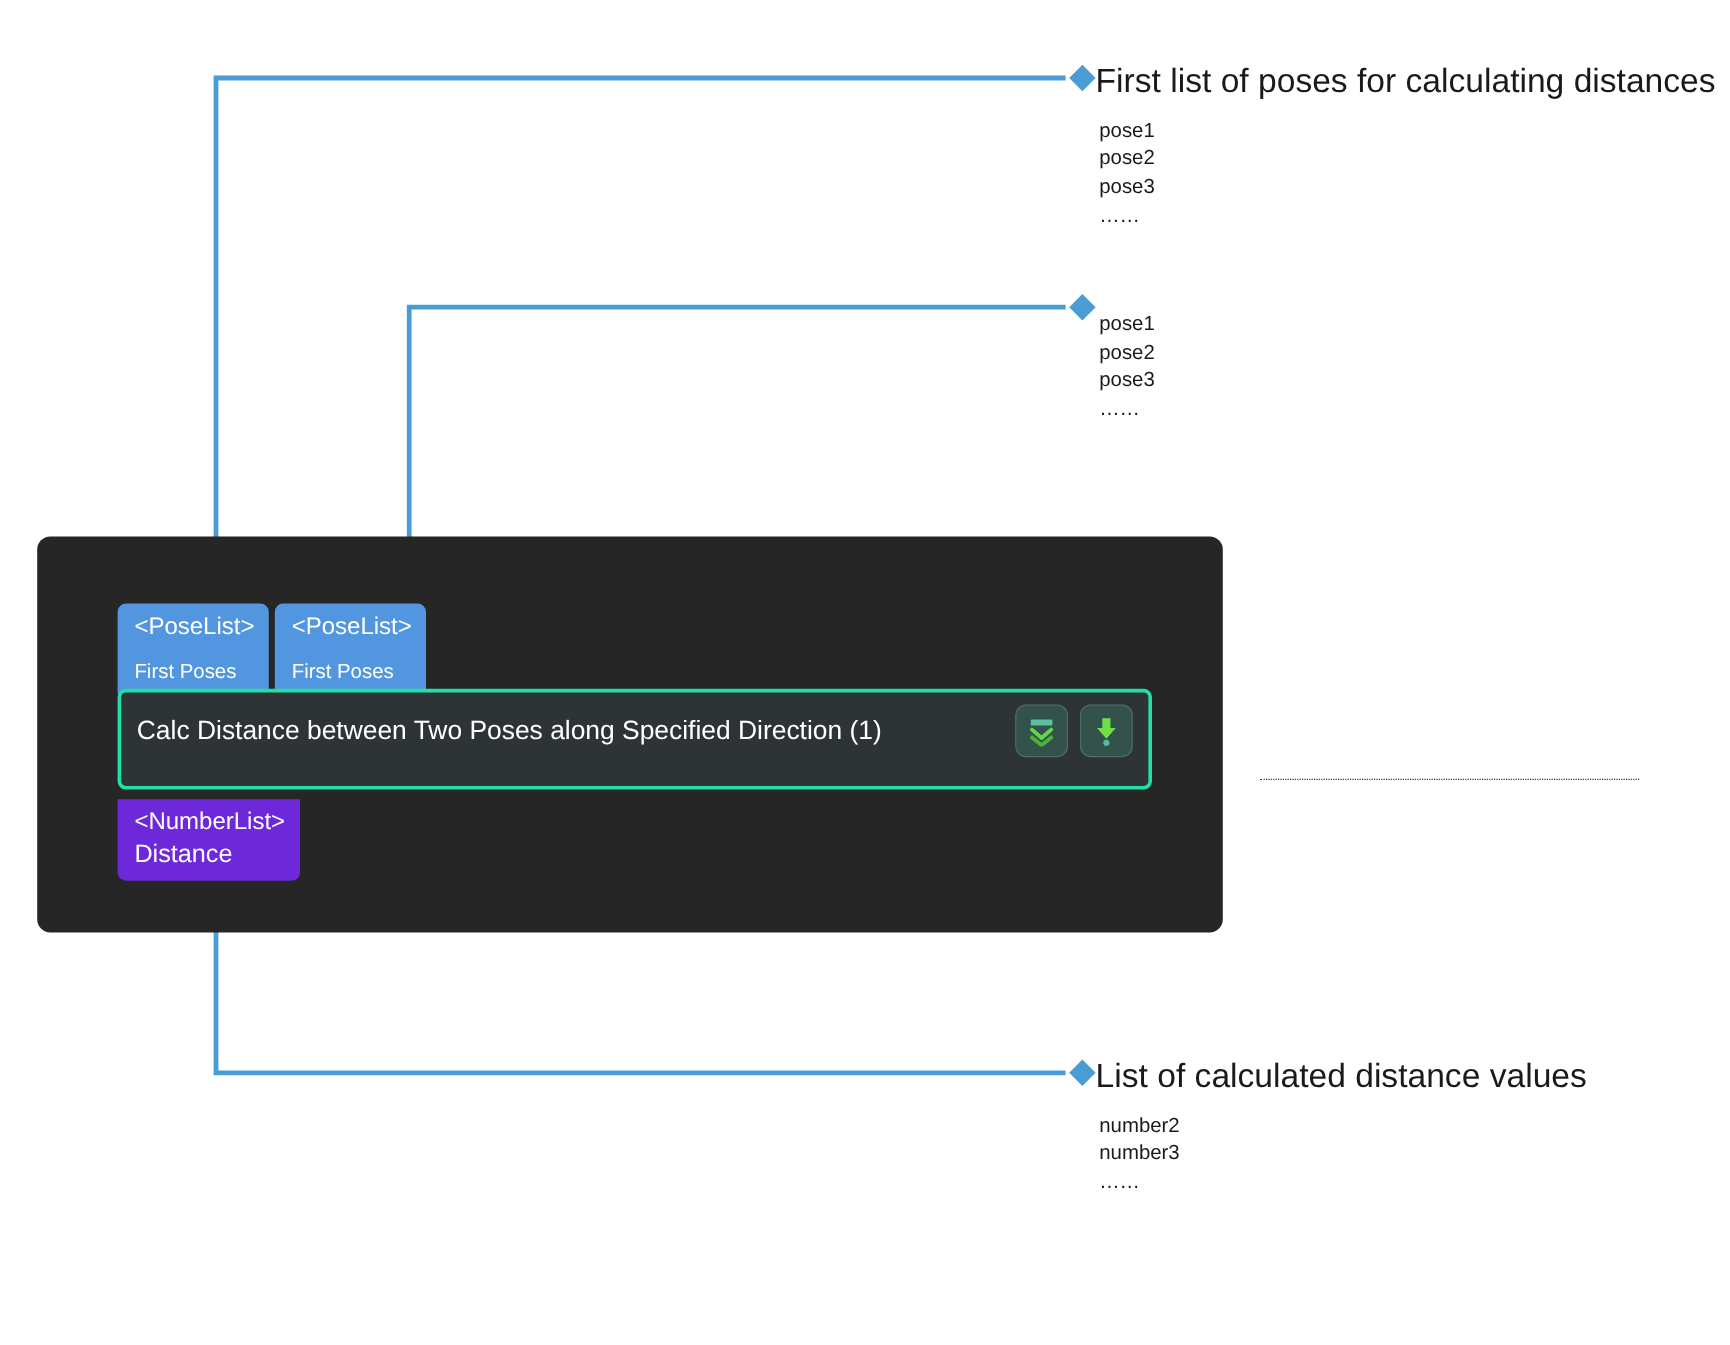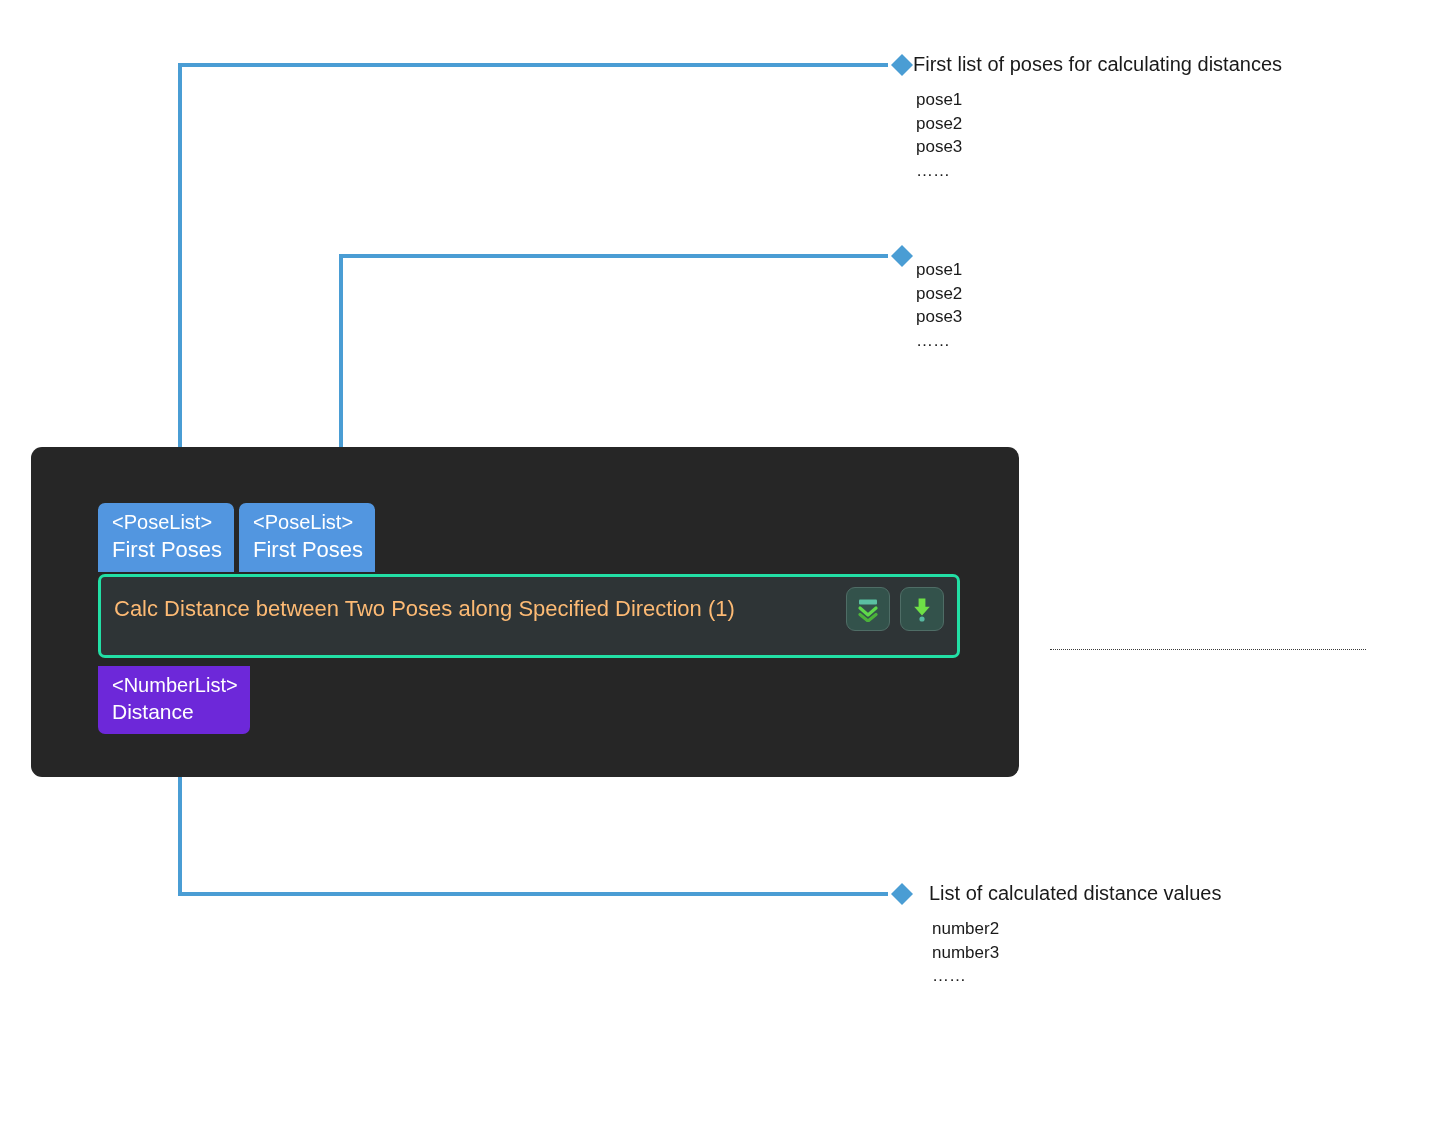--- a/index.html
+++ b/index.html
@@ -57,41 +57,42 @@
     color: #ffffff;
     line-height: 1.28;
     box-sizing: border-box;
   }
   .port-box .ptype {
     font-size: 20px;
     display: block;
     white-space: nowrap;
   }
   .port-box .pname {
-    font-size: 22px;
+    font-size: 17px;
     display: block;
     white-space: nowrap;
+    margin-top: 13px;
   }
 
   .title-bar {
     position: absolute;
     left: 67px;
     top: 127px;
     width: 862px;
     height: 84px;
     background: #2e3436;
     border: 3px solid #22dfa5;
     border-radius: 7px;
     box-sizing: border-box;
     display: flex;
     align-items: center;
     padding: 0 13px 0 13px;
   }
   .title-text {
-    color: #fdba74;
+    color: #ffffff;
     font-size: 22px;
     white-space: nowrap;
     flex: 1;
     margin-top: -14px;
   }
   .title-actions {
     display: flex;
     gap: 10px;
     align-items: center;
     margin-top: -14px;
@@ -119,39 +120,39 @@
     line-height: 1.28;
   }
   .out-port .ptype { font-size: 20px; display: block; white-space: nowrap; }
   .out-port .pname { font-size: 21px; display: block; white-space: nowrap; }
 
   
   .annotation {
     position: absolute;
   }
   .annotation .ann-title {
-    font-size: 20px;
+    font-size: 28px;
     color: #1a1a1a;
     white-space: nowrap;
     line-height: 1.1;
   }
   .annotation .ann-items {
     margin-top: 13px;
     margin-left: 3px;
   }
   .annotation .ann-item {
     font-size: 17px;
     color: #1a1a1a;
     line-height: 1.39;
     white-space: nowrap;
   }
 
   #ann-1 { left: 913px; top: 53px; }
   #ann-2 { left: 913px; top: 245px; }
-  #ann-3 { left: 913px; top: 882px; margin-left: 16px; }
+  #ann-3 { left: 913px; top: 882px; }
 
   
   .dotted-divider {
     position: absolute;
     left: 1050px;
     top: 649px;
     width: 316px;
     height: 0;
     border-top: 1.5px dotted #3a3a3a;
   }

